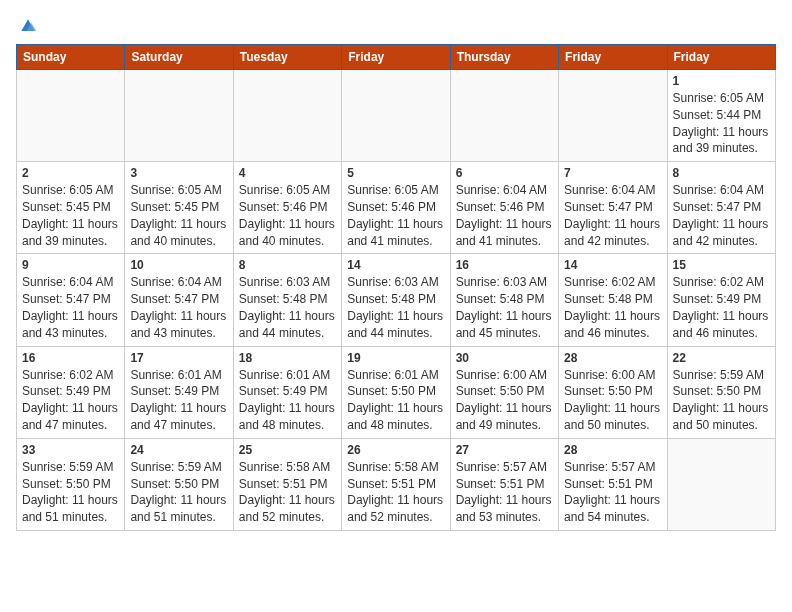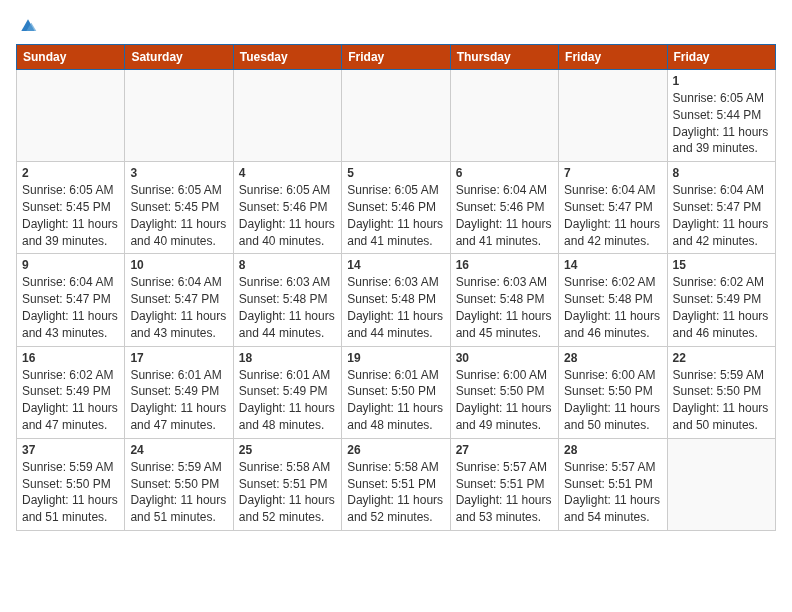--- a/index.html
+++ b/index.html
@@ -291,21 +291,21 @@
         <td>
           <span class="day-number">22</span>
           <div class="day-info" style="white-space: pre-line;">Sunrise: 5:59 AM
 Sunset: 5:50 PM
 Daylight: 11 hours
 and 50 minutes.</div>
         </td>
       </tr>
       <tr>
         <td>
-          <span class="day-number">37</span>
+          <span class="day-number">33</span>
           <div class="day-info" style="white-space: pre-line;">Sunrise: 5:59 AM
 Sunset: 5:50 PM
 Daylight: 11 hours
 and 51 minutes.</div>
         </td>
         <td>
           <span class="day-number">24</span>
           <div class="day-info" style="white-space: pre-line;">Sunrise: 5:59 AM
 Sunset: 5:50 PM
 Daylight: 11 hours

